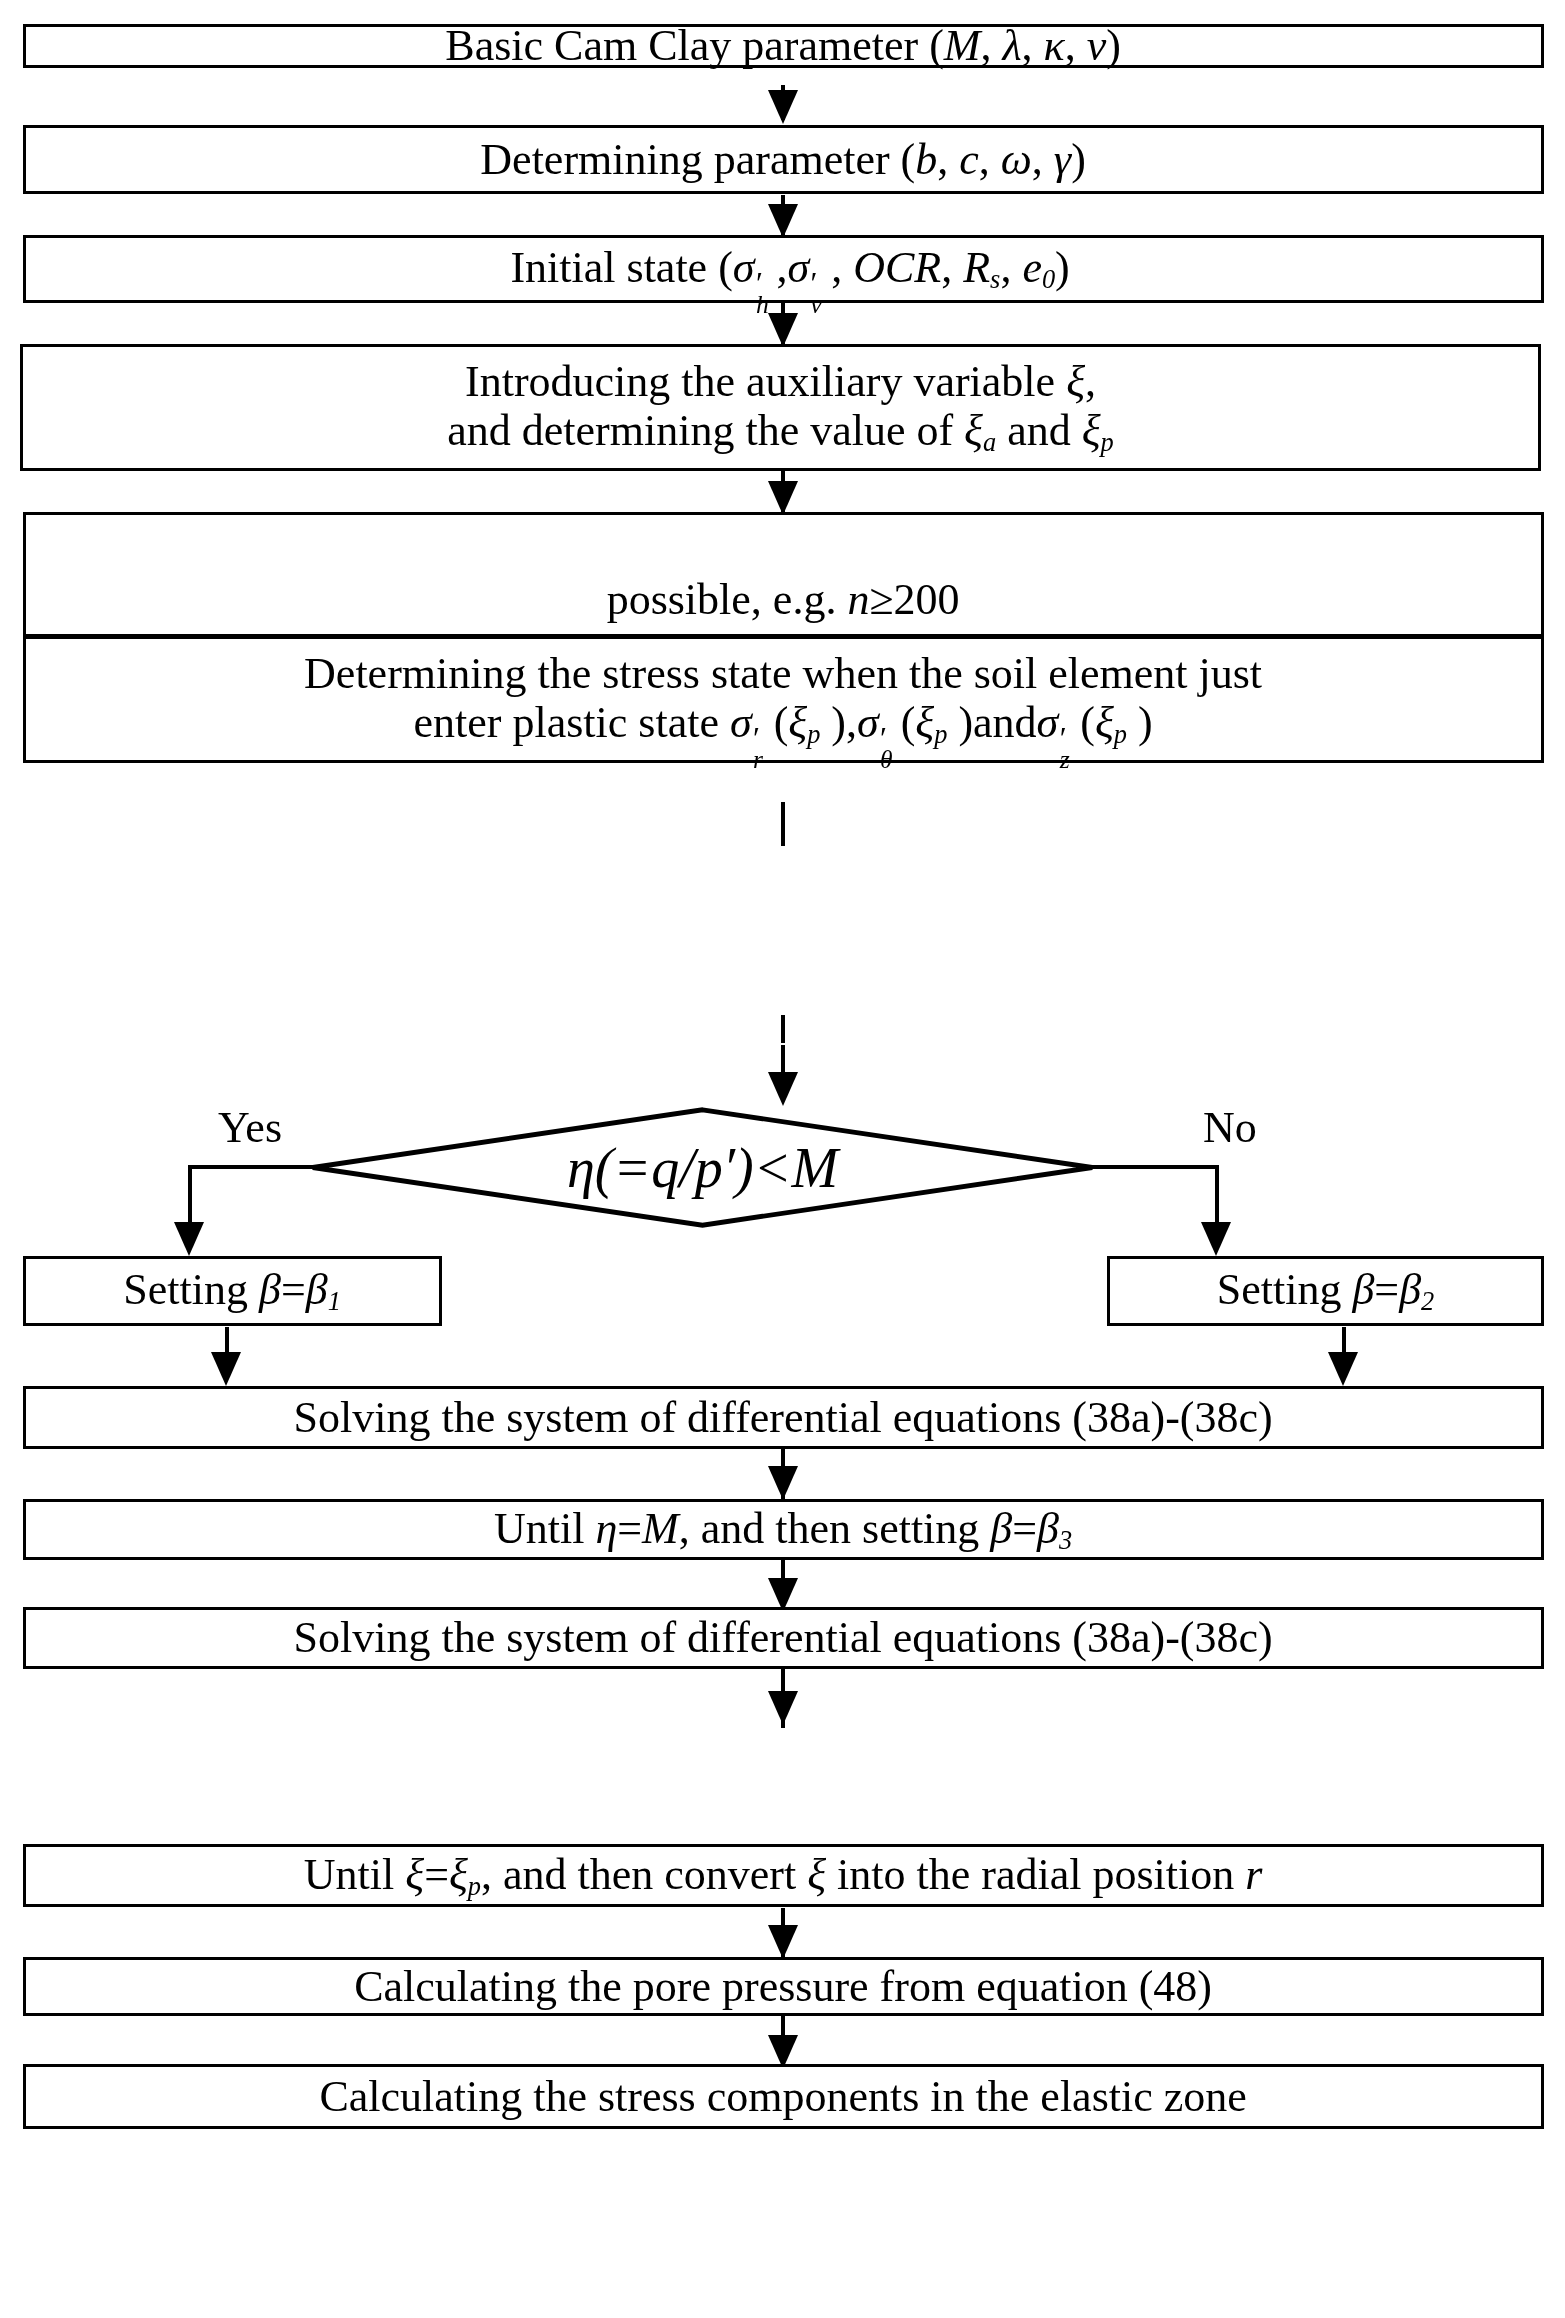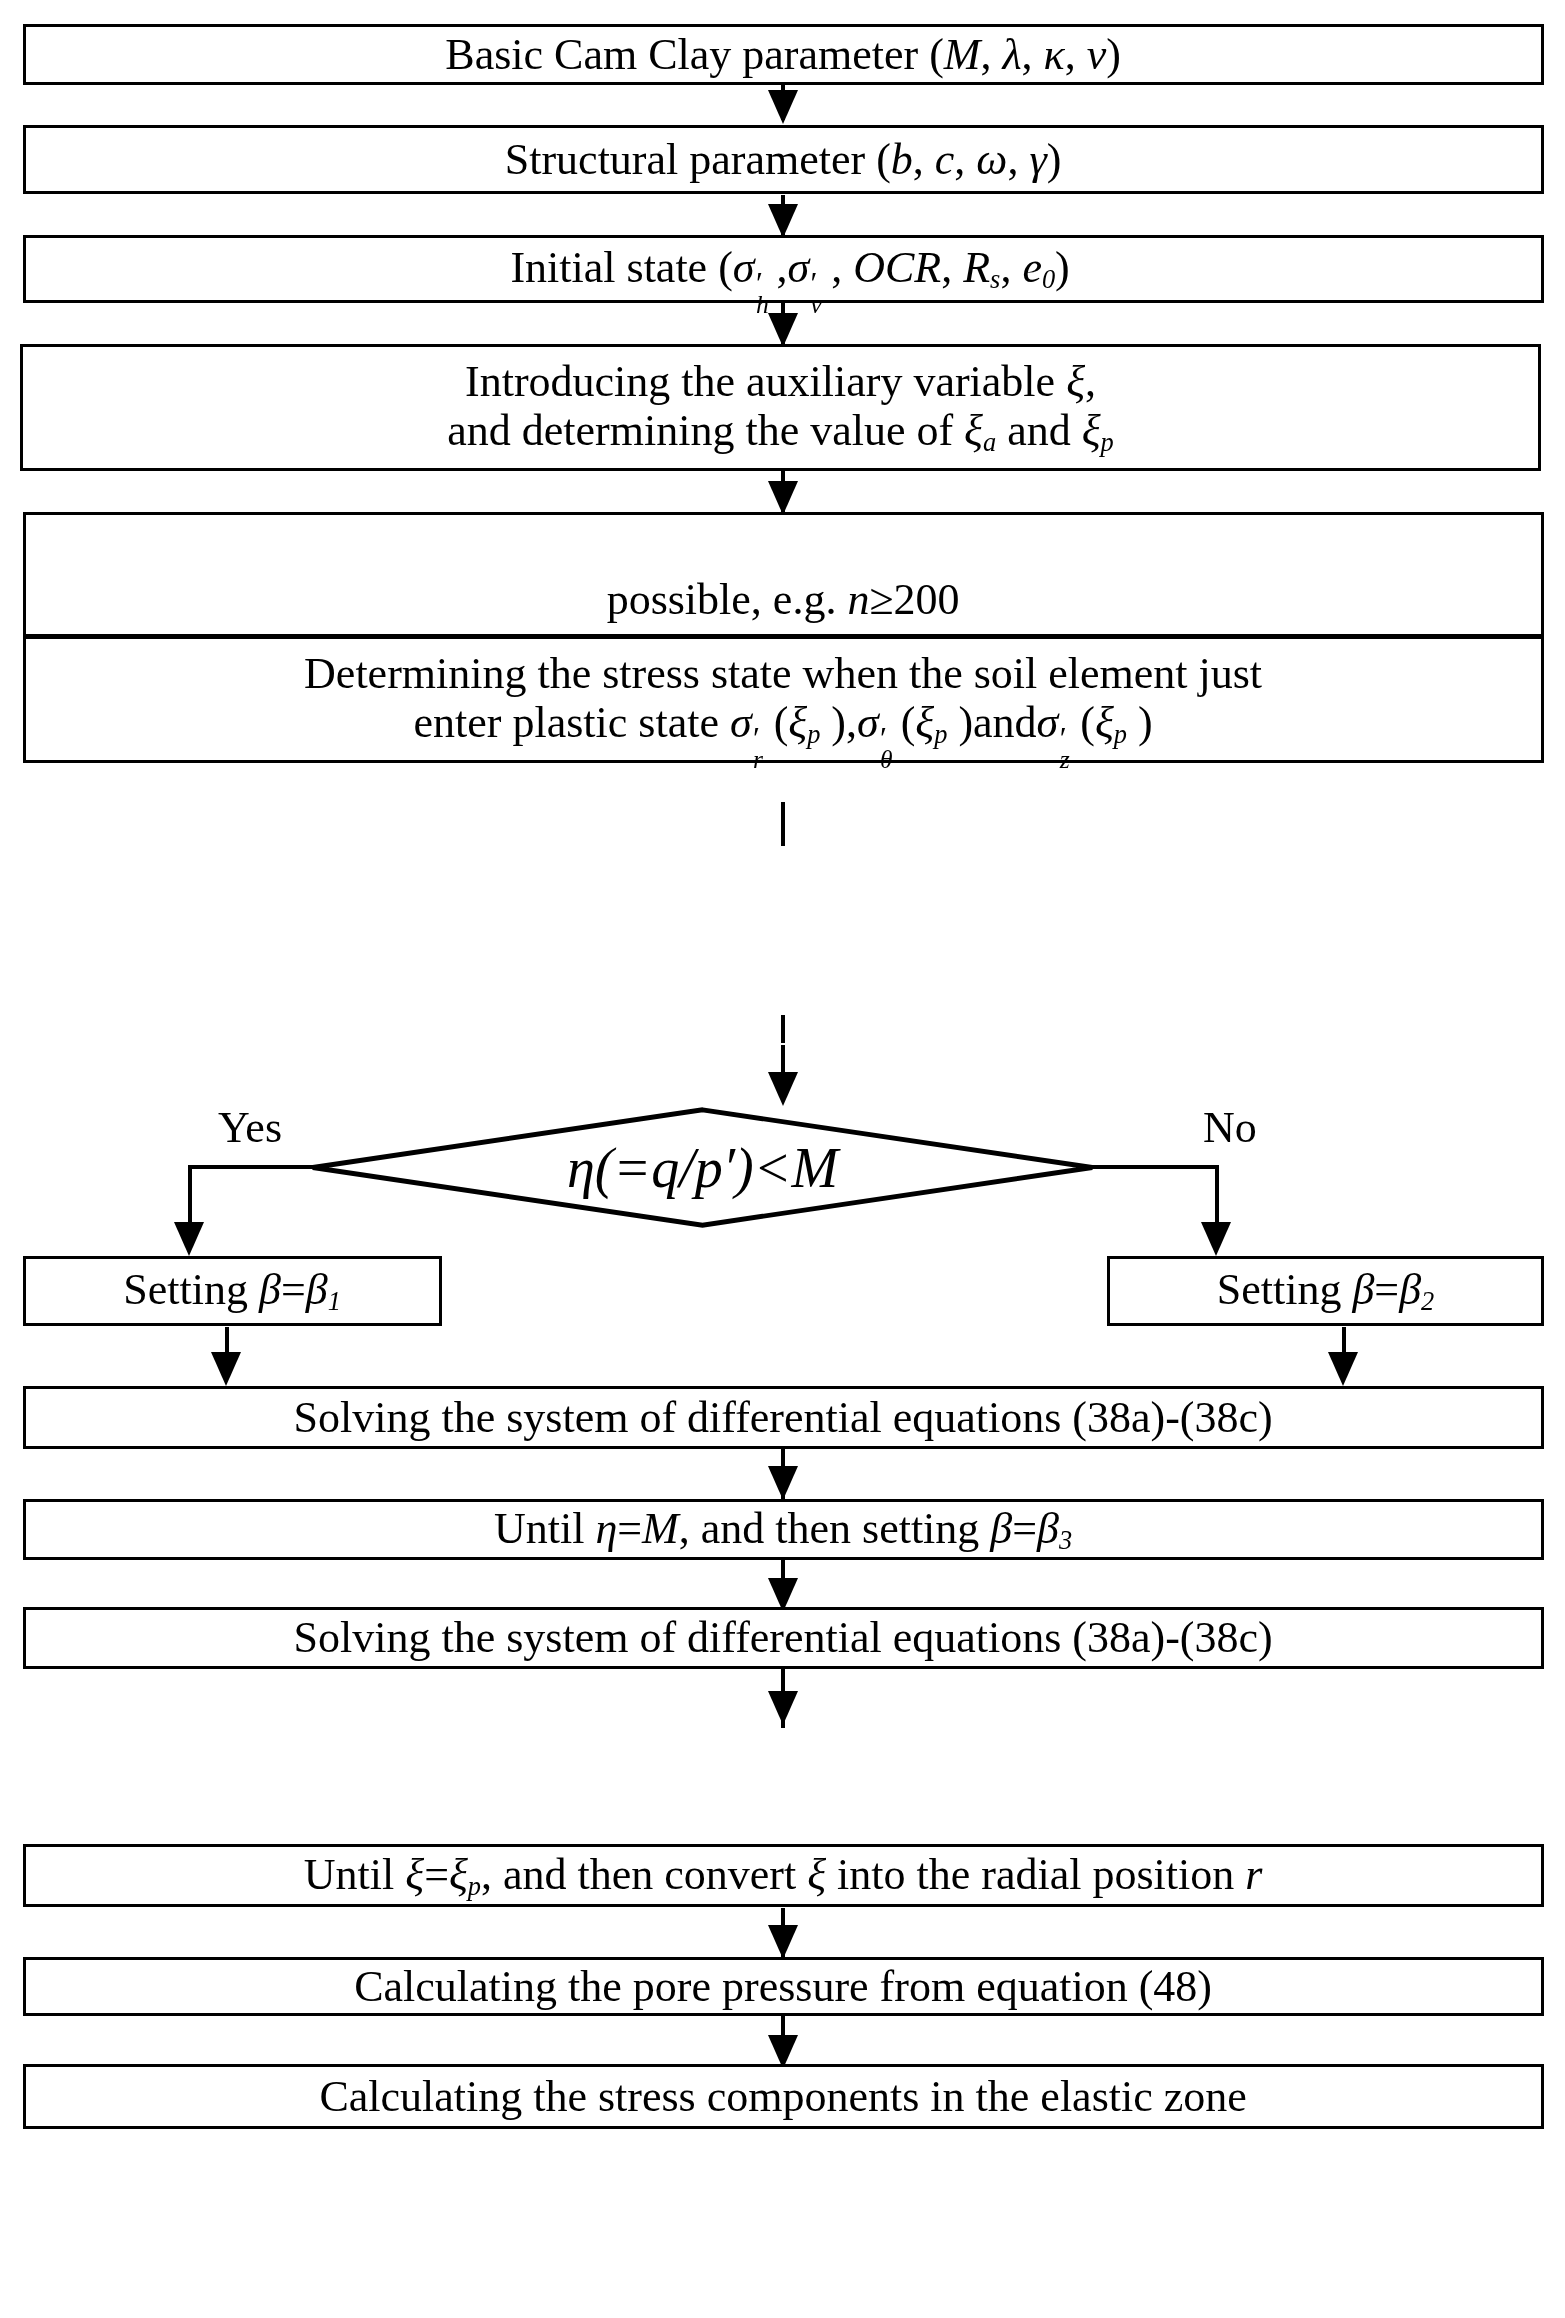--- a/index.html
+++ b/index.html
@@ -117,31 +117,31 @@
     top: -0.52em;
     font-size: 0.72em;
   }
   .nowrap { white-space: nowrap; }
 </style>
 </head>
 <body>
 
 <div id="canvas">
 
-  <div class="node" style="left:22.6px; top:24px; width:1521px; height:61px;">
+  <div class="node" style="left:22.6px; top:24px; width:1521px; height:44px;">
     <span class="txt nowrap"><span>Basic Cam Clay parameter (</span><span class="it">M</span><span>, </span><span class="gk">λ</span><span>, </span><span class="gk">κ</span><span>, </span><span class="it">v</span><span>)</span></span>
   </div>
 
   <div class="conn">
     <div class="vline" style="left:781px; top:85px; height:35px;"></div>
     <div class="arrowhead" style="left:768px; top:90px;"></div>
   </div>
 
   <div class="node" style="left:22.6px; top:125px; width:1521px; height:69px;">
-    <span class="txt nowrap"><span>Structural parameter (</span><span class="it">b</span>, <span class="it">c</span>, <span class="gk">ω</span>, <span class="gk">γ</span><span>)</span></span>
+    <span class="txt nowrap"><span>Determining parameter (</span><span class="it">b</span>, <span class="it">c</span>, <span class="gk">ω</span>, <span class="gk">γ</span><span>)</span></span>
   </div>
 
   <div class="conn">
     <div class="vline" style="left:781px; top:195px; height:44px;"></div>
     <div class="arrowhead" style="left:768px; top:204px;"></div>
   </div>
 
   <div class="node" style="left:22.6px; top:235px; width:1521px; height:68px;padding-left:24px;">
     <span class="txt nowrap"><span>Initial state (</span><span class="gk">σ</span><span class="subsup"><span class="s-sub">h</span><span class="s-sup">′</span></span>&nbsp;&nbsp;,<span class="gk">σ</span><span class="subsup"><span class="s-sub">v</span><span class="s-sup">′</span></span>&nbsp;&nbsp;, <span class="it">OCR</span>, <span class="it">R</span><sub>s</sub>, <span class="it">e</span><sub>0</sub><span>)</span></span>
   </div>

